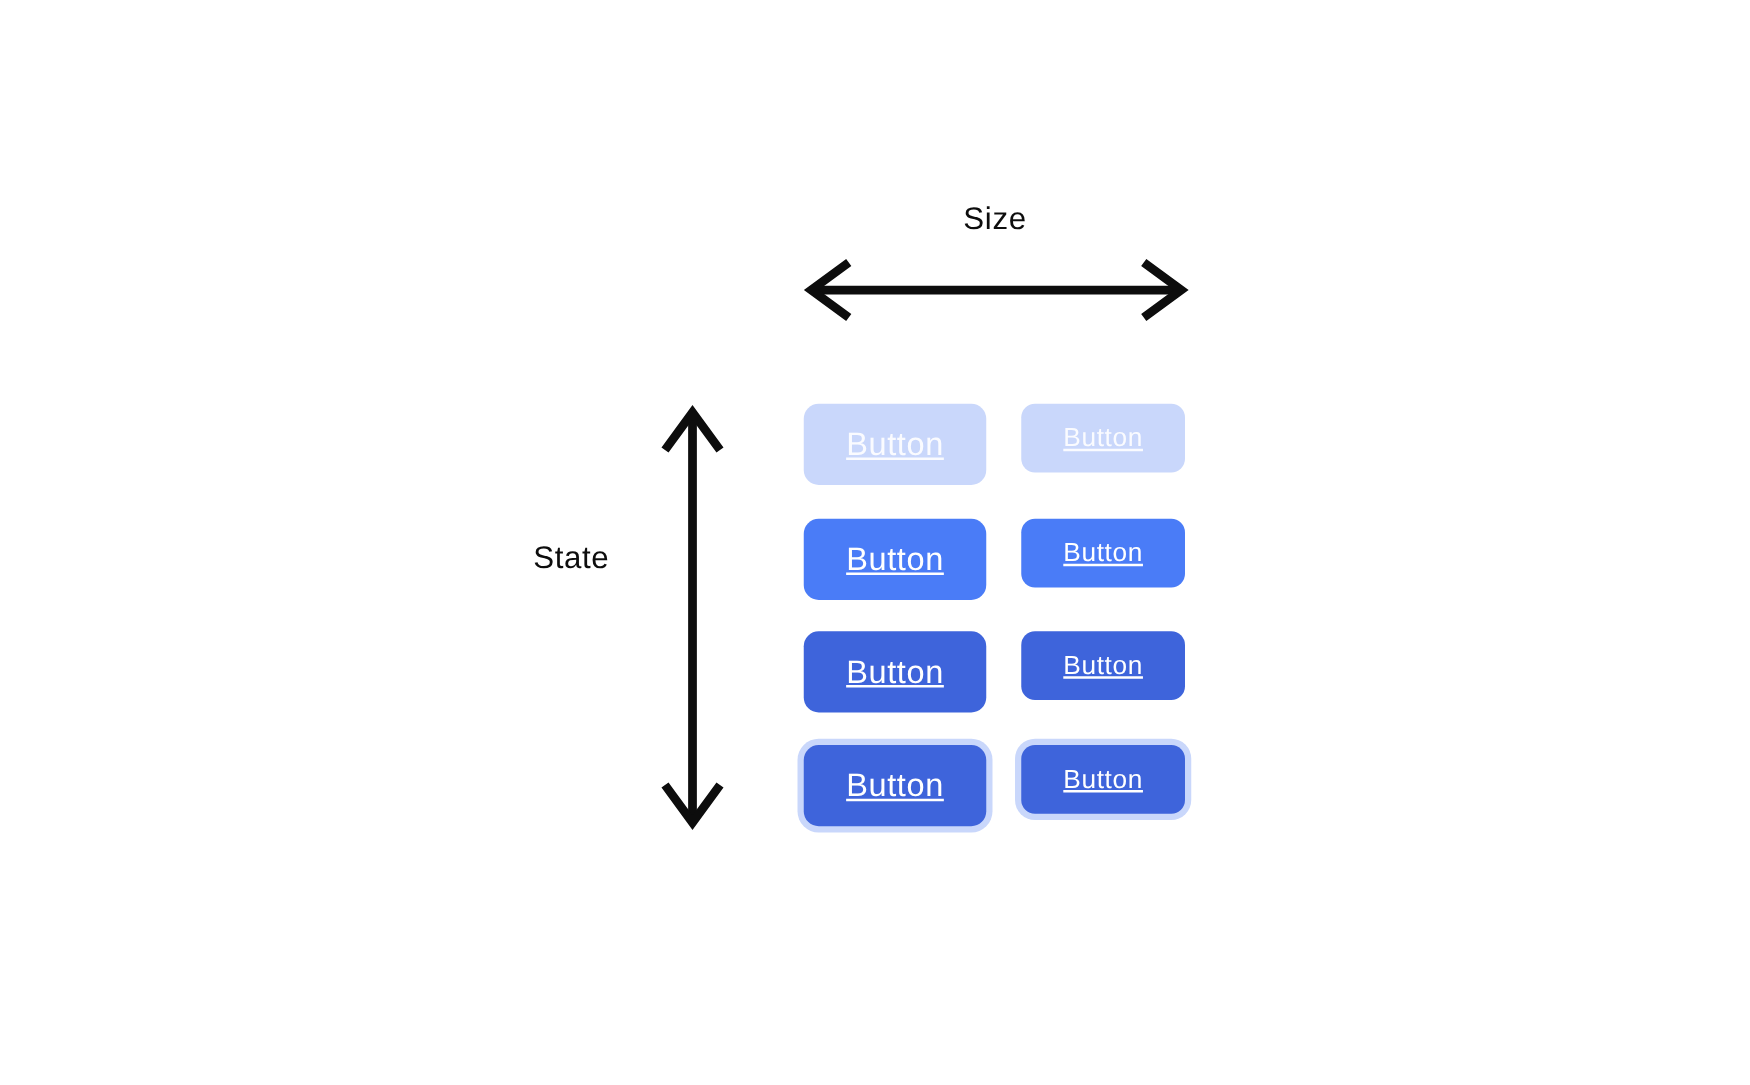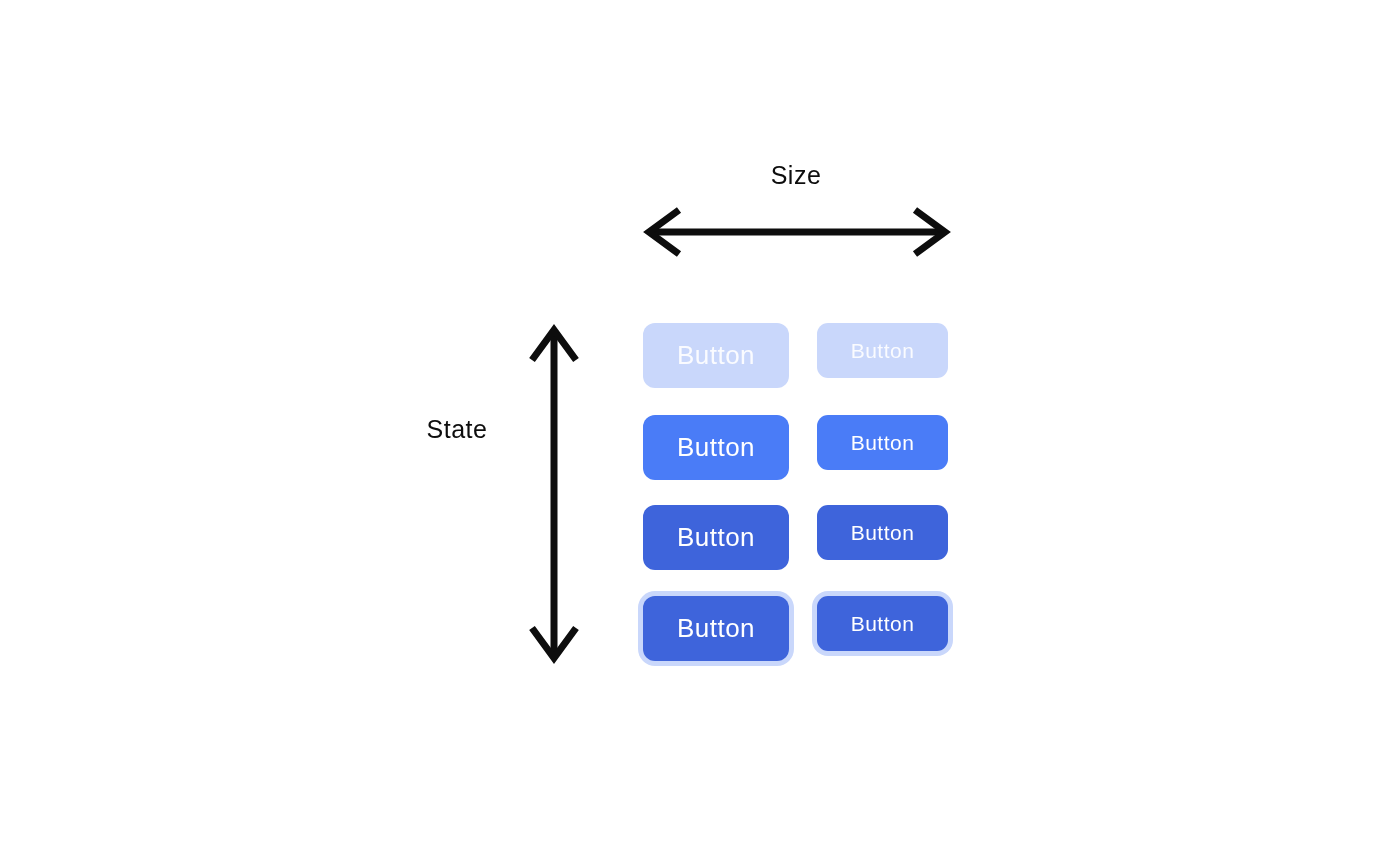--- a/index.html
+++ b/index.html
@@ -22,41 +22,42 @@
     letter-spacing: 0.5px;
     text-align: center;
   }
   .size-label {
     left: 640px;
     top: 161px;
     width: 312px;
   }
   .state-label {
     left: 377px;
-    top: 415px;
+    top: 432px;
     width: 160px;
   }
   .arrow {
     position: absolute;
     color: #0d0d0d;
   }
   .h-arrow { left: 639px; top: 206px; }
   .v-arrow { left: 528px; top: 320px; }
 
   .btn {
     position: absolute;
     border: none;
     padding: 0;
     display: flex;
     align-items: center;
     justify-content: center;
     font-family: "Liberation Sans", "DejaVu Sans", sans-serif;
     font-weight: 500;
     letter-spacing: 0.5px;
     cursor: pointer;
+    text-decoration: underline;
   }
   .btn.lg {
     left: 643px;
     width: 146px;
     height: 65px;
     border-radius: 12px;
     font-size: 26px;
   }
   .btn.sm {
     left: 817px;

